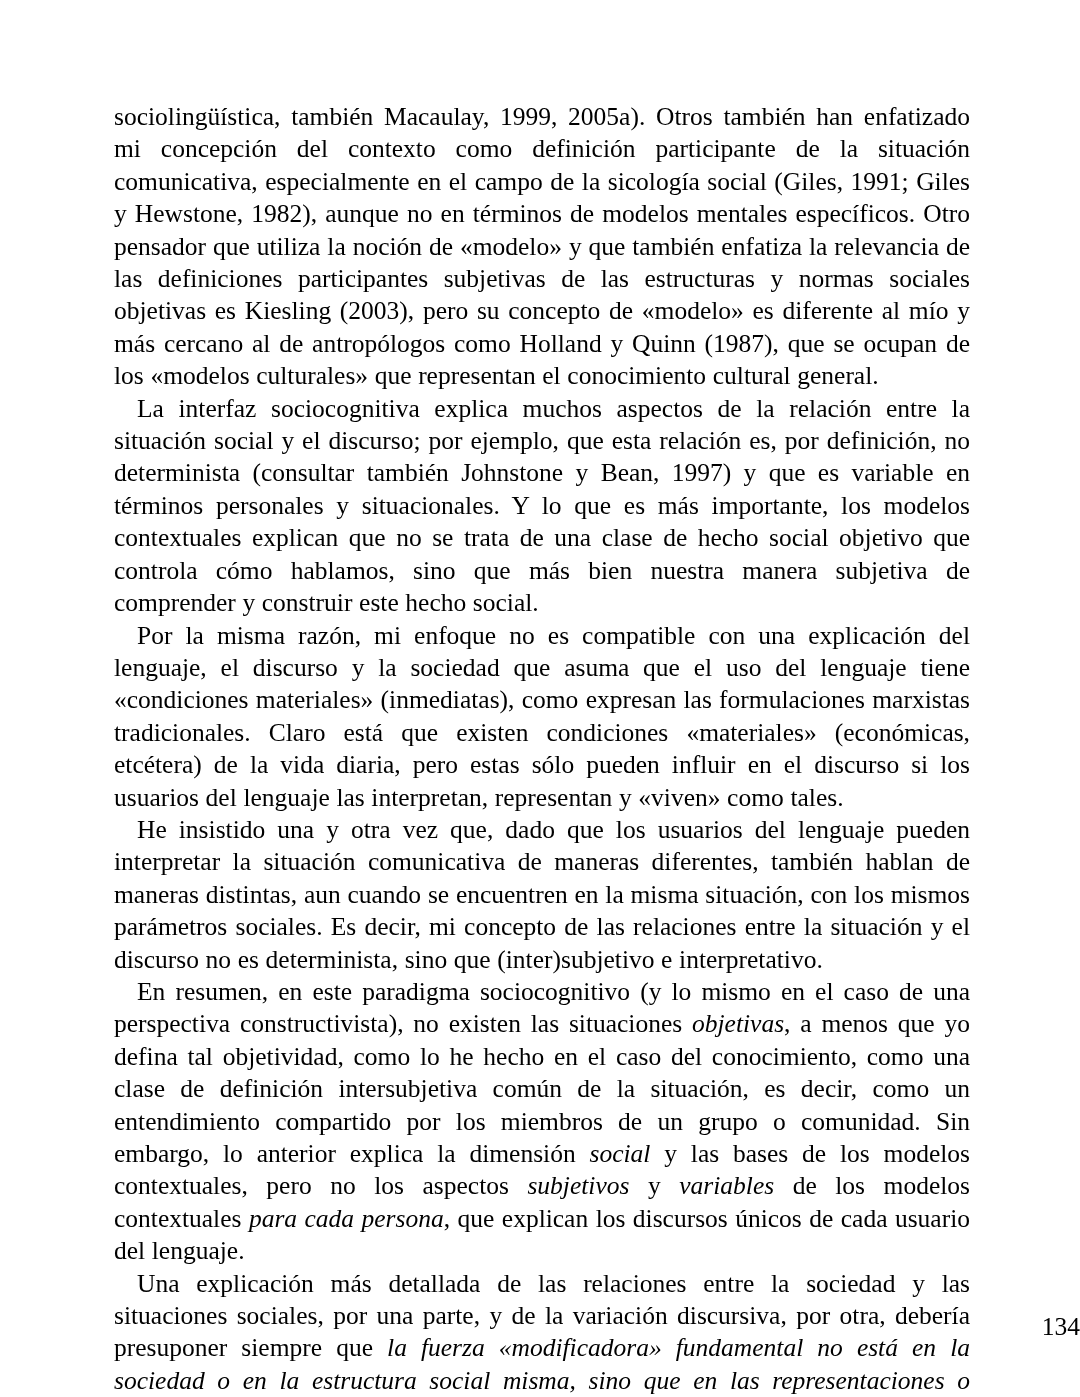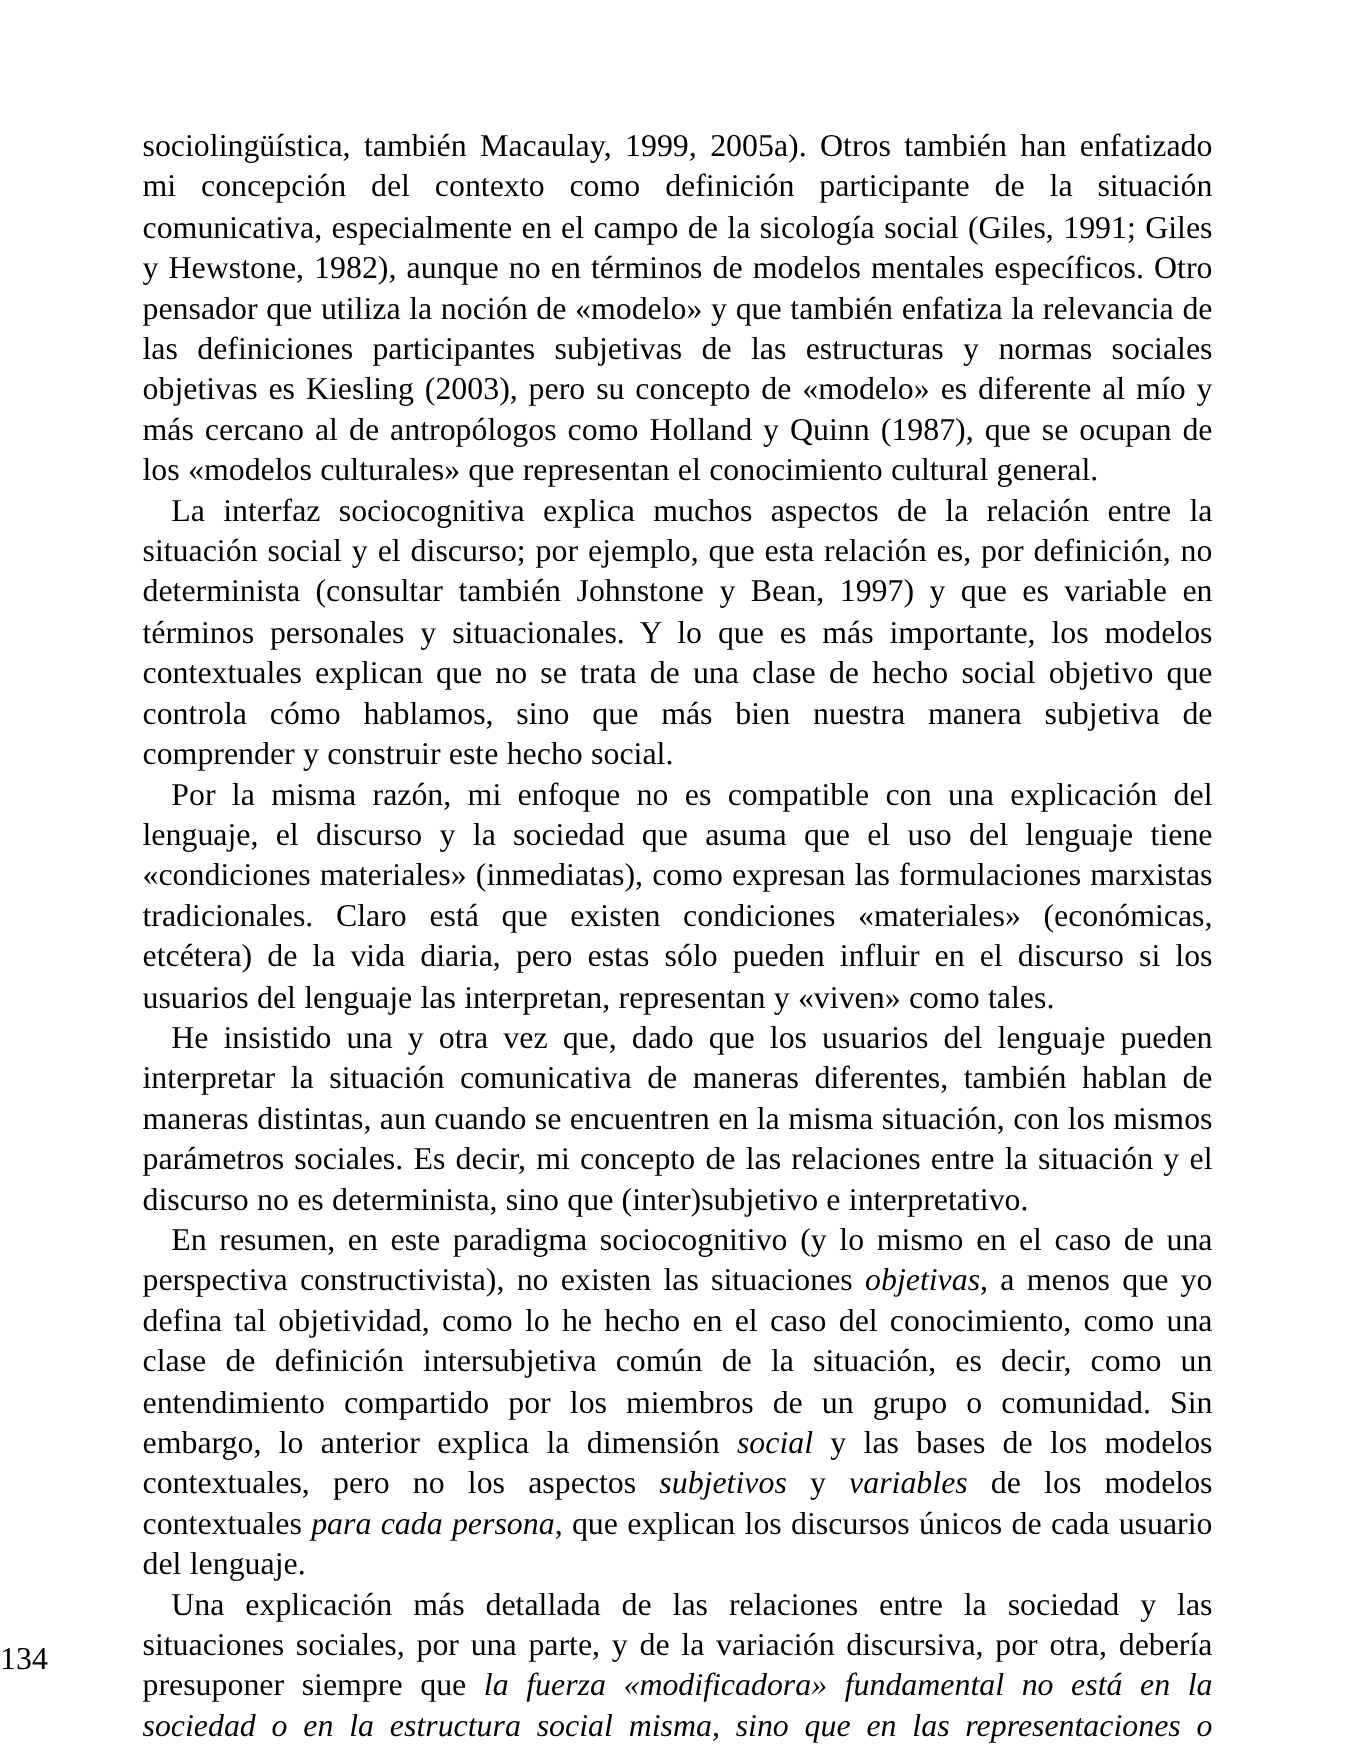--- a/index.html
+++ b/index.html
@@ -44,21 +44,21 @@
   p.para.first {
     text-indent: 0;
   }
   em.it {
   }
   .page-number {
     position: absolute;
     left: 0;
     top: 1311px;
     width: 1080px;
-    text-align: left;
+    text-align: right;
     font-size: 25.5px;
     line-height: 32px;
     font-family: "Liberation Serif", "DejaVu Serif", serif;
   }
 </style>
 </head>
 <body>
 
 <div class="page">
 

